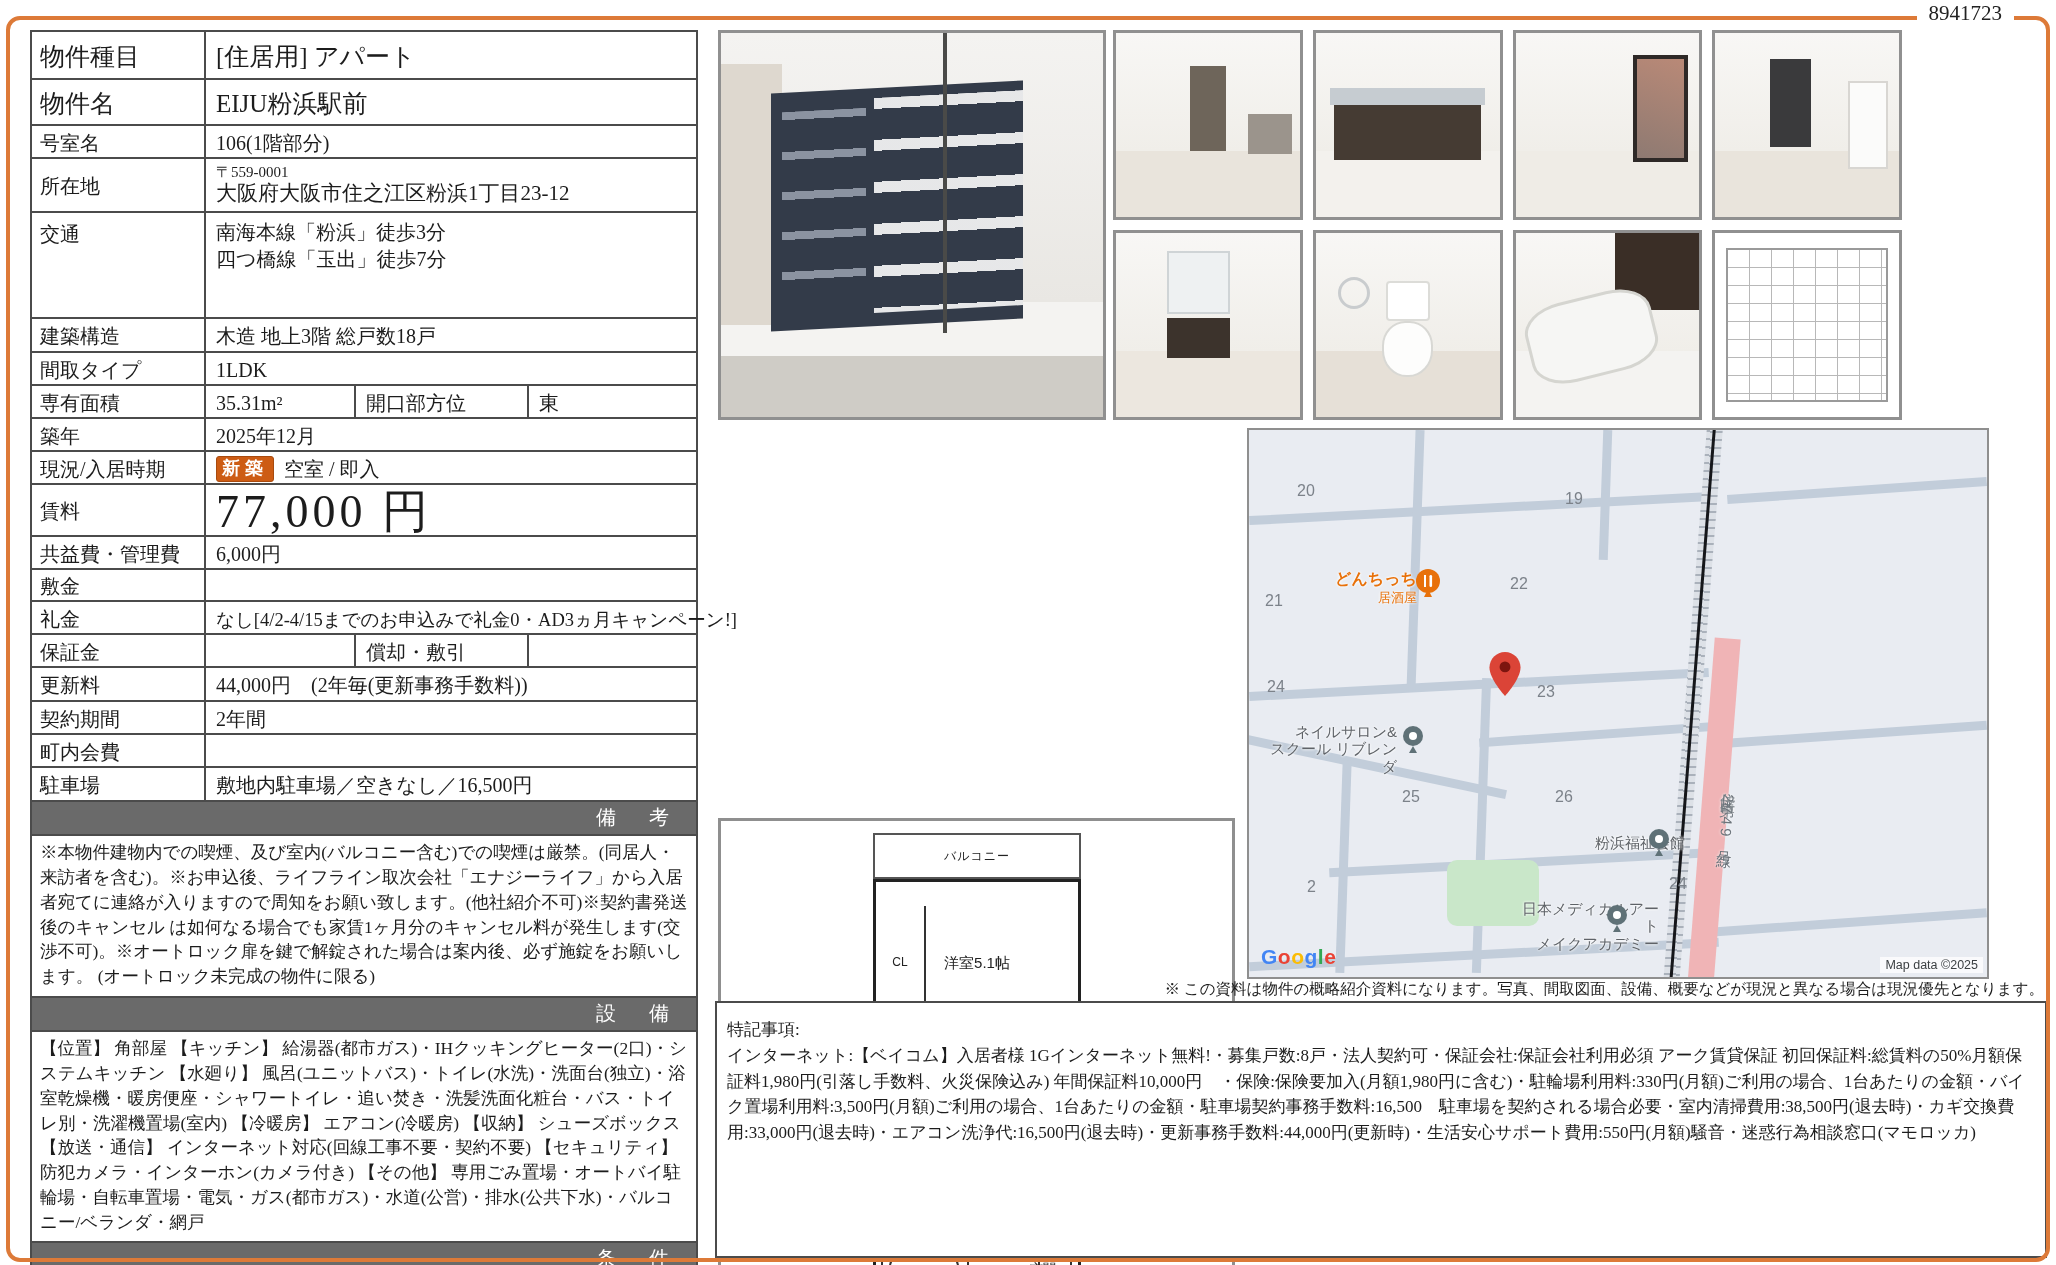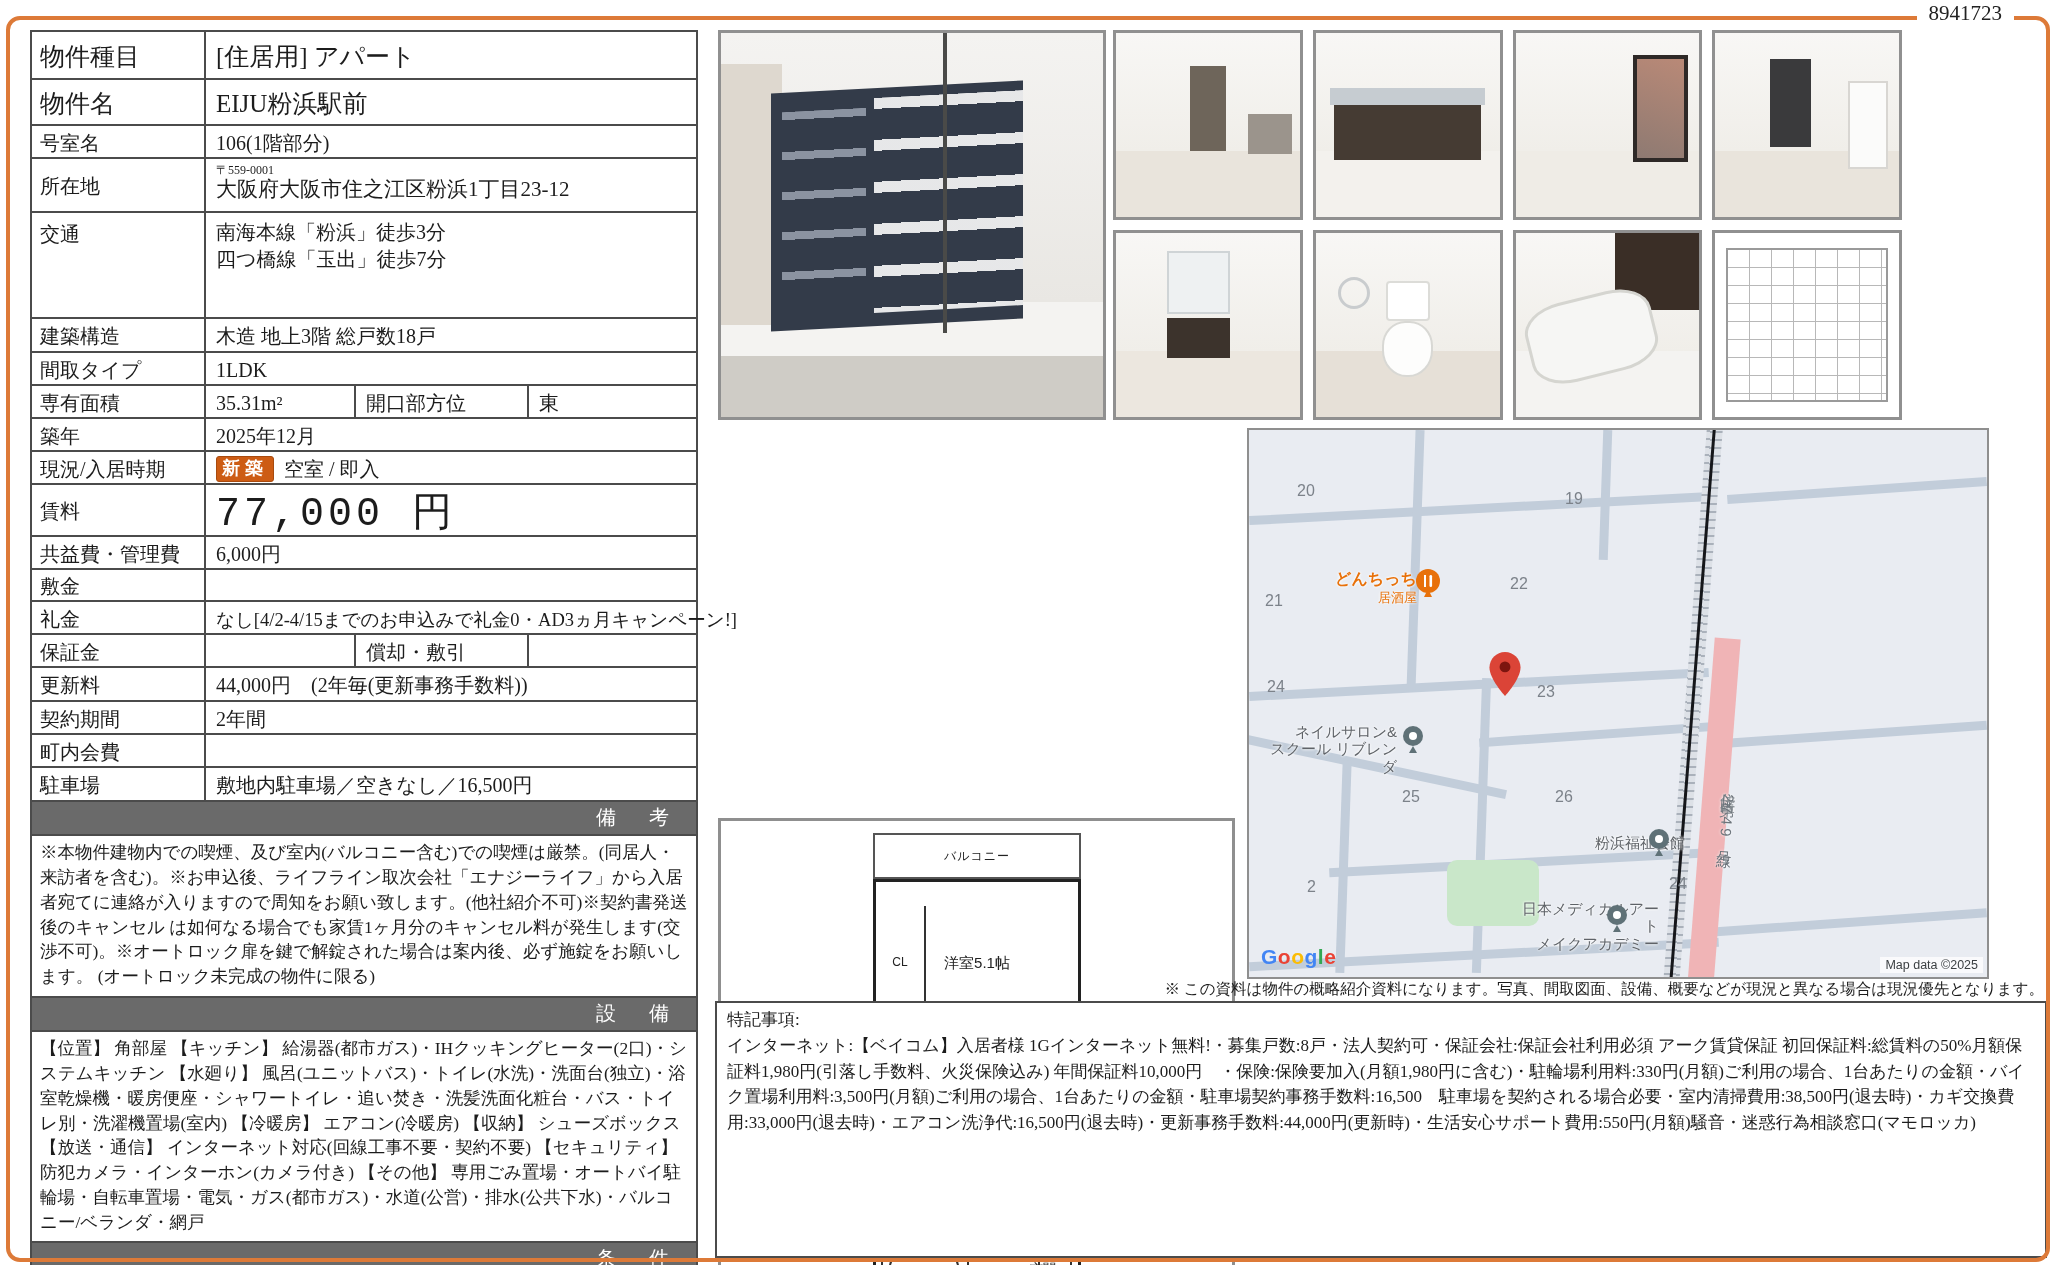--- a/index.html
+++ b/index.html
@@ -19,23 +19,23 @@
   .tl{width:174px;flex:0 0 174px;border-right:2px solid #4b4b4b;padding:3px 6px 0 8px;
       box-sizing:border-box;font-size:20px;display:flex;align-items:center;}
   .tv{flex:1;padding:3px 6px 0 10px;box-sizing:border-box;font-size:20px;display:flex;align-items:center;}
   .tv.block{display:block;}
   .big{font-size:25px;}
   .subcell-l{flex:0 0 150px;border-right:2px solid #4b4b4b;padding:3px 6px 0 10px;
              box-sizing:border-box;font-size:20px;display:flex;align-items:center;}
   .subcell-m{flex:0 0 173px;border-right:2px solid #4b4b4b;padding:3px 6px 0 10px;
              box-sizing:border-box;font-size:20px;display:flex;align-items:center;}
   .subcell-r{flex:1;padding:3px 6px 0 10px;font-size:20px;display:flex;align-items:center;}
-  .postal{font-size:12px;line-height:1.1;margin-top:2px;}
+  .postal{font-size:15px;line-height:1.1;margin-top:2px;}
   .addr{font-size:21px;line-height:1.2;}
-  .rent-val{font-size:40px;letter-spacing:4px;font-family:Liberation Mono, monospace;}
+  .rent-val{font-size:46px;letter-spacing:4px;}
   .badge-new{display:inline-block;background:#cd5c14;border:1px solid #a84a0e;color:#fff;
              font-weight:bold;font-size:18px;padding:0 5px 1px 5px;border-radius:3px;
              letter-spacing:5px;margin-right:10px;line-height:1.25;text-align:right;}
   .overflow-text{white-space:nowrap;overflow:visible;font-size:18.5px;}
   .sec-bar{background:#6a6a6a;color:#fff;text-align:right;font-size:20px;
            letter-spacing:14px;padding:2px 13px 3px 0;border-bottom:2px solid #4b4b4b;}
   .sec-par{font-size:17.5px;line-height:1.42;padding:4px 8px 6px 8px;word-break:break-all;
            border-bottom:2px solid #4b4b4b;background:#fff;}
   
   .photo-frame{border:3px solid #909090;background:#f4f3f1;box-sizing:border-box;overflow:hidden;position:relative;}
@@ -113,21 +113,21 @@
   .road-name{position:absolute;left:468px;top:352px;writing-mode:vertical-rl;color:#6d757c;
              font-size:15px;letter-spacing:3px;transform:rotate(4deg);text-shadow:0 0 3px #fff;}
   .gpin{position:absolute;}
   .google-logo{position:absolute;left:12px;bottom:8px;font-size:21px;font-weight:bold;letter-spacing:.5px;}
   .gl-b{color:#4285F4;} .gl-r{color:#EA4335;} .gl-y{color:#FBBC05;} .gl-g{color:#34A853;}
   .map-attr{position:absolute;right:4px;bottom:4px;font-size:12.5px;color:#3c4043;
             background:rgba(255,255,255,.75);padding:1px 5px;}
   
   .disclaimer{position:absolute;right:12px;top:979px;font-size:15.5px;color:#1c1c1c;}
   .notes-box{position:absolute;left:715px;top:1001px;width:1332px;height:257px;border:2px solid #4b4b4b;
-             background:#fff;box-sizing:border-box;padding:5px 10px;z-index:2;}
+             background:#fff;box-sizing:border-box;padding:15px 10px;z-index:2;}
   .notes-title{font-size:17px;margin-bottom:2px;}
   .notes-text{font-size:17px;line-height:1.5;word-break:break-all;}
 </style>
 </head>
 <body>
 
 <div class="page-frame"></div>
 <div class="doc-number">8941723</div>
 
 <div class="prop-table">

